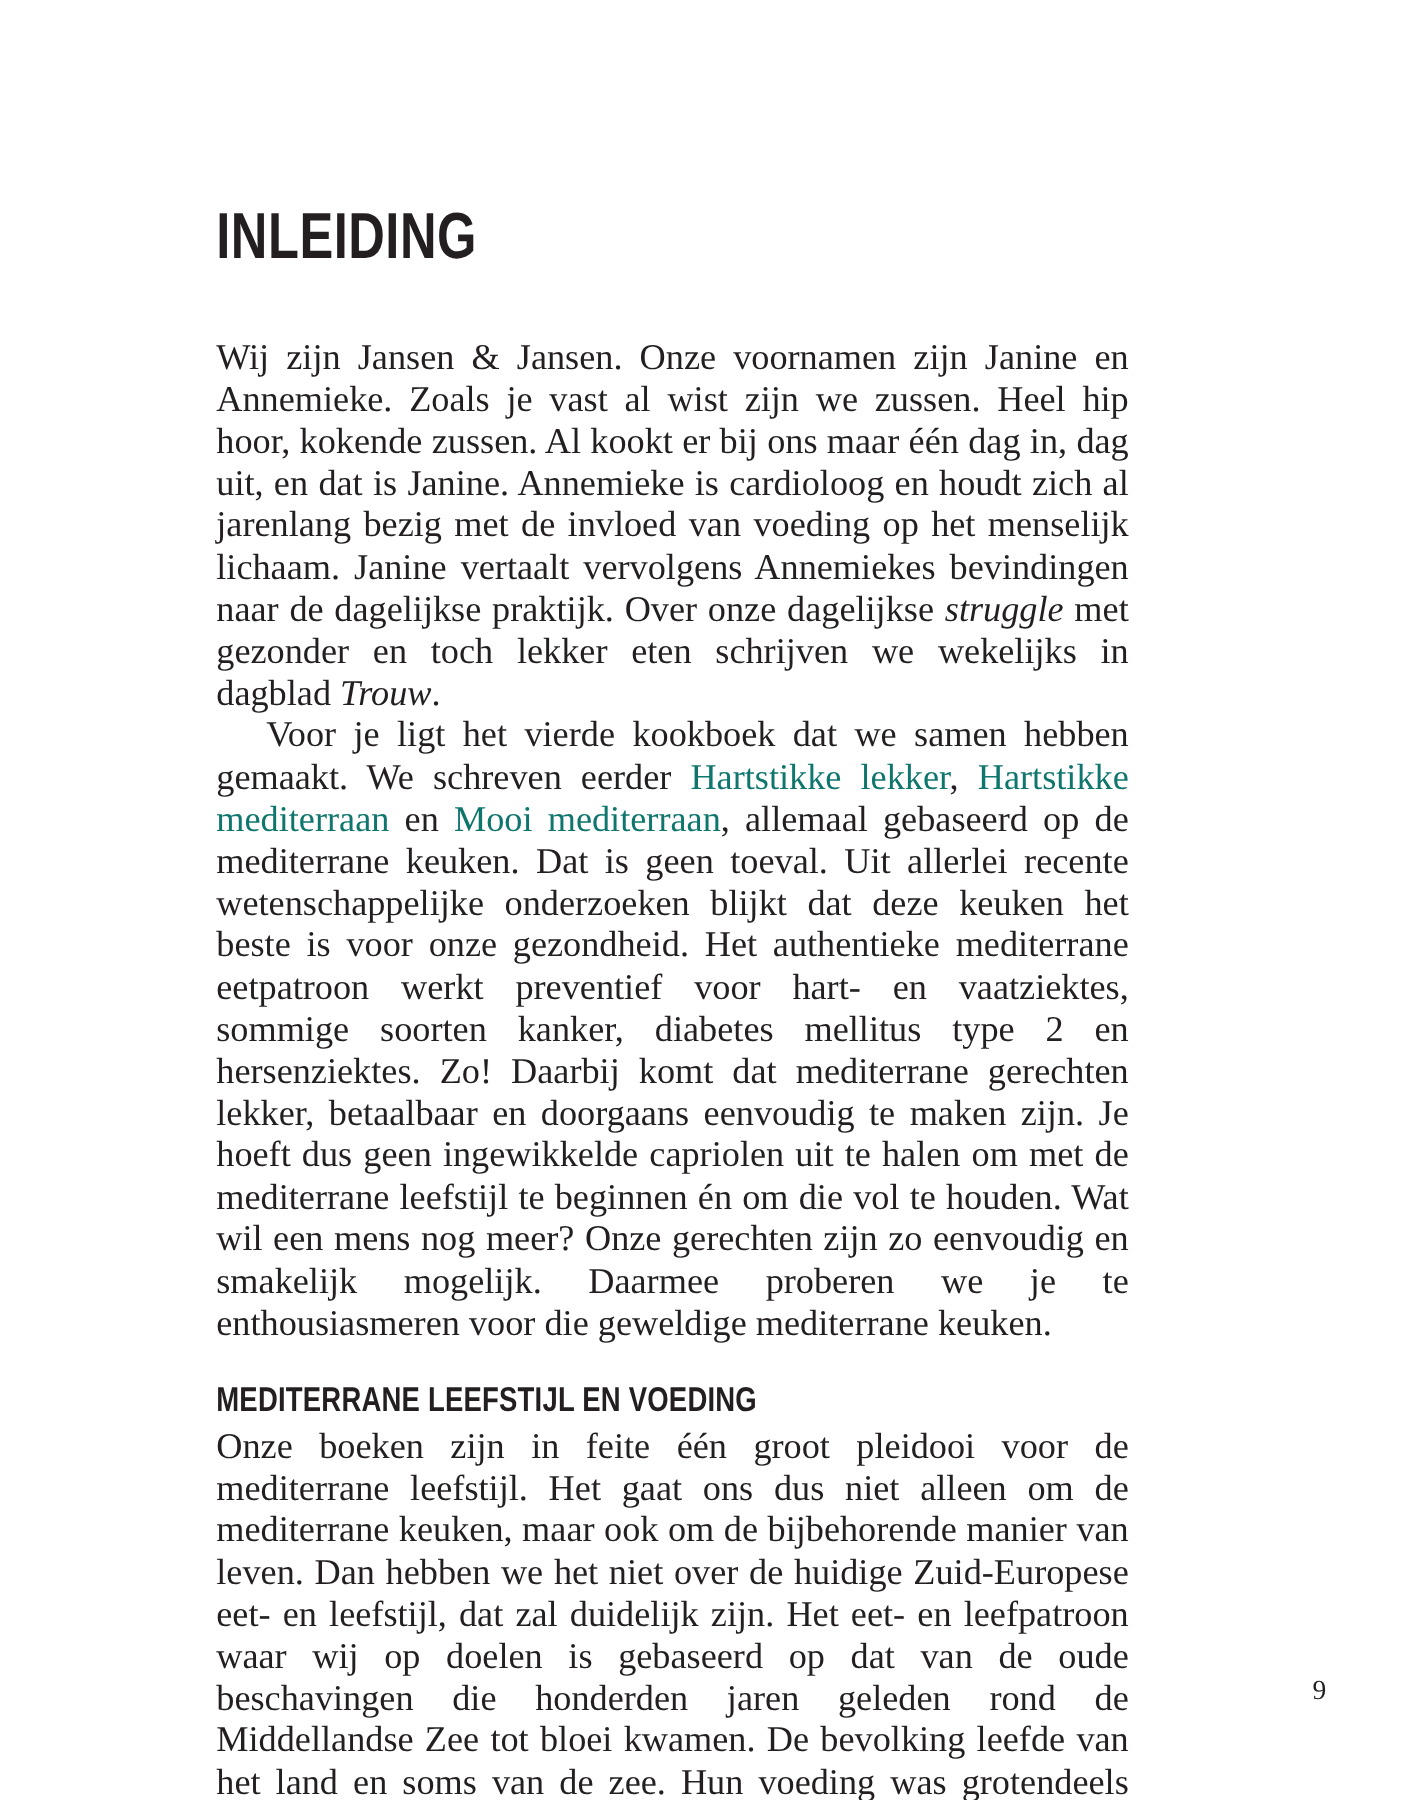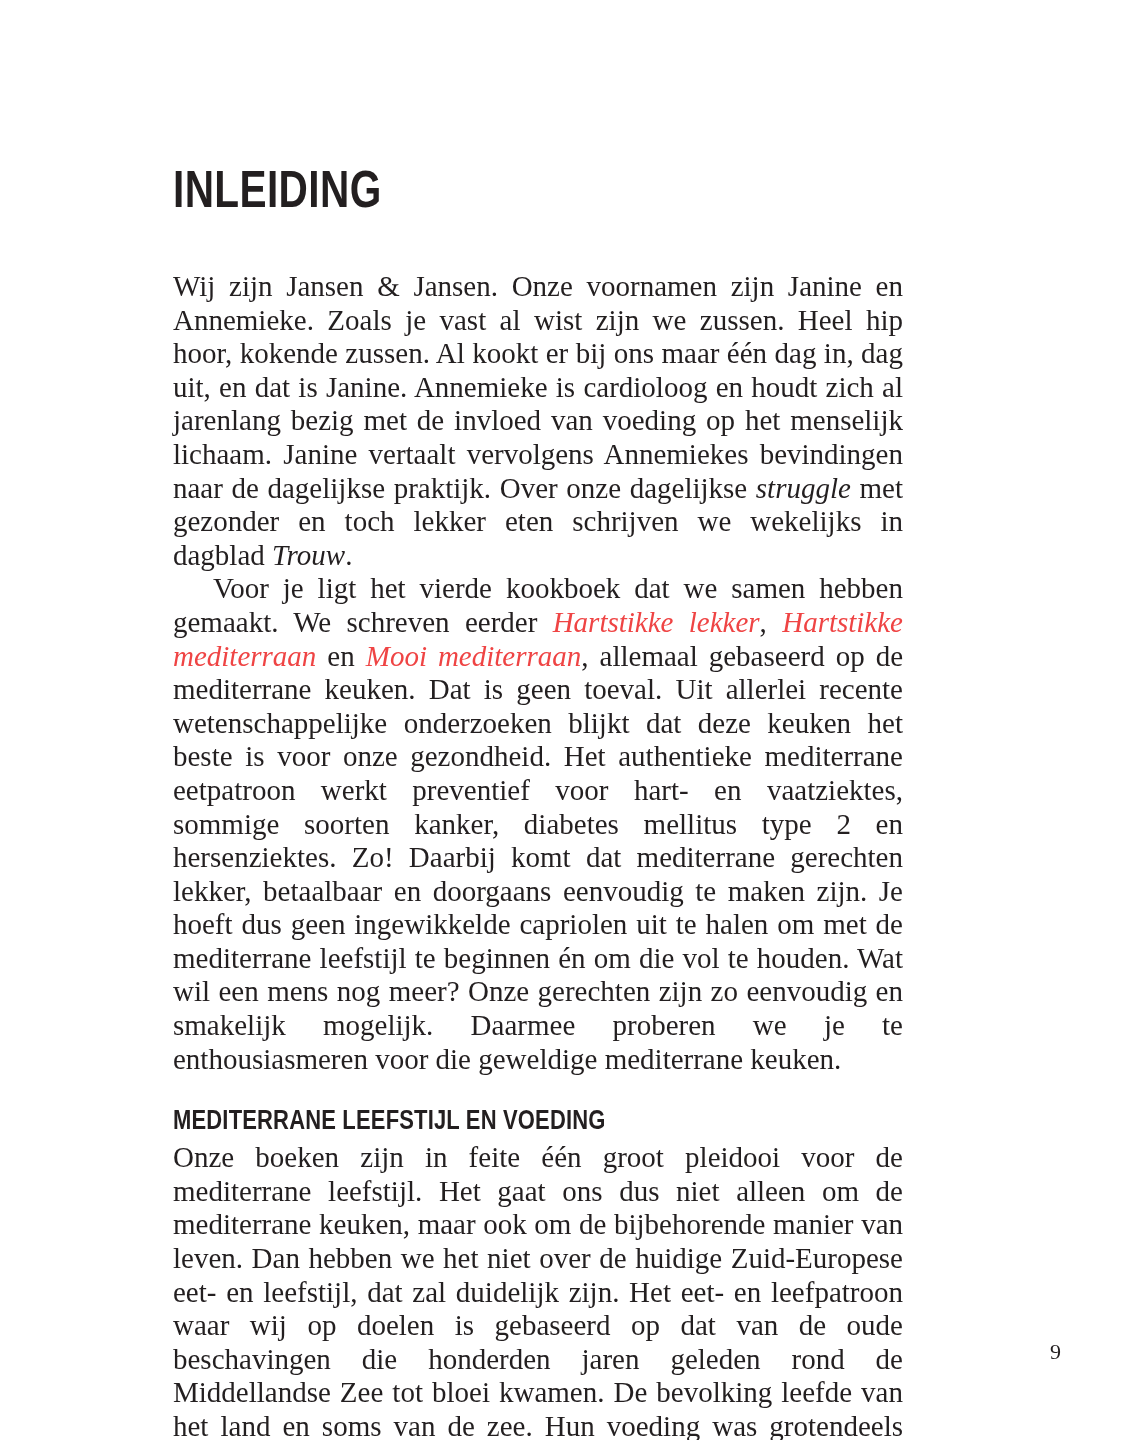--- a/index.html
+++ b/index.html
@@ -63,22 +63,21 @@
   .para-first {
     margin-top: 55px;
     text-indent: 0;
   }
 
   .para-indent {
     text-indent: 40px;
   }
 
   .body-text .title-italic {
-    font-style: italic;
-    color: #ef4444;
+    color: #0f766e;
   }
 
   .body-text .em {
     font-style: italic;
   }
 
   
   .section-heading {
     font-family: "Liberation Sans Narrow", "Liberation Sans", sans-serif;
     font-weight: bold;

